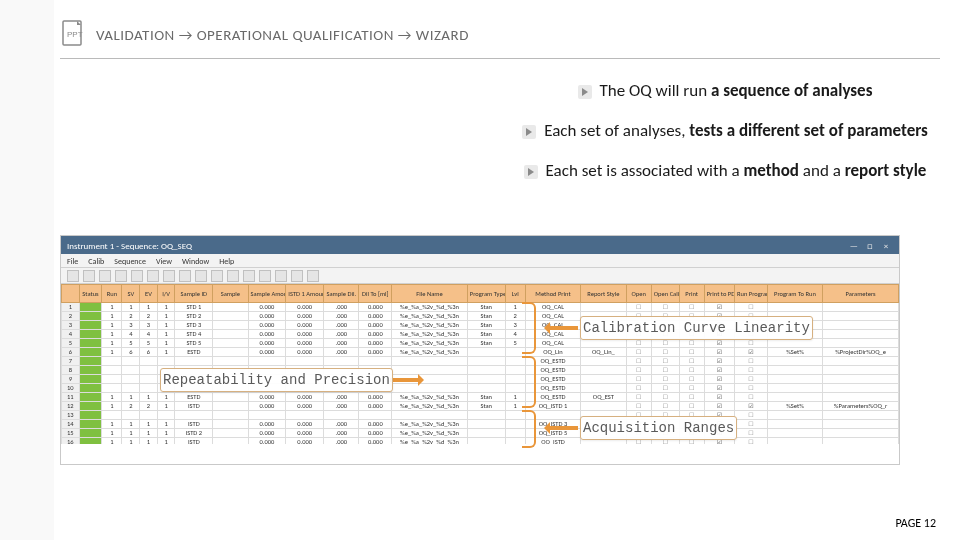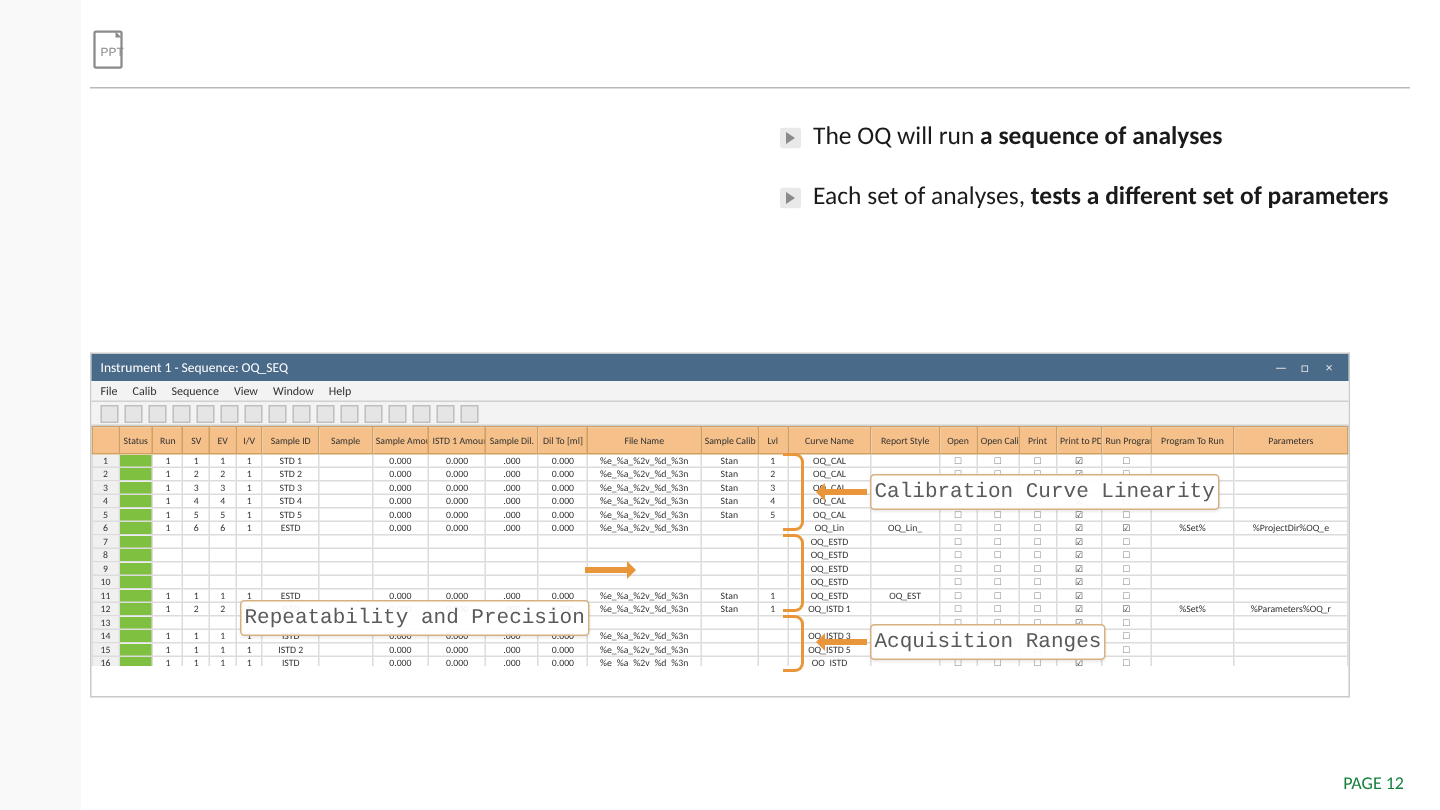--- a/index.html
+++ b/index.html
@@ -26,21 +26,21 @@
   }
   .ppt-icon svg { width: 26px; height: 30px; }
   .breadcrumb {
     font-size: 15px; letter-spacing: .5px;
     color: #6a6a6a; font-weight: 400;
   }
   .bullets {
     position: absolute; left: 520px; top: 80px; right: 30px;
     font-size: 17px; color: #1a1a1a; line-height: 1.35;
   }
-  .bullet { display: flex; gap: 8px; margin-bottom: 14px; }
+  .bullet { display: flex; gap: 8px; margin-bottom: 14px; justify-content: center; }
   .arrow-ic { flex: 0 0 14px; margin-top: 3px; }
   .arrow-ic svg { width: 14px; height: 14px; }
   .bullet b { font-weight: 700; }
   .screenshot {
     position: absolute; left: 60px; top: 235px; width: 840px; height: 230px;
     border: 1px solid #c9c9c9;
     font-size: 7.5px;
     background: #fff;
   }
   .titlebar {
@@ -111,52 +111,60 @@
   .bracket {
     position:absolute; width:14px;
     border-right: 2px solid #e9963a;
     border-top: 2px solid #e9963a;
     border-bottom: 2px solid #e9963a;
     border-top-right-radius: 6px;
     border-bottom-right-radius: 6px;
   }
   .footer {
     position:absolute; right: 24px; bottom: 10px;
-    font-size: 12px; color:#15803d;
+    font-size: 12px; color:#000000;
   }
 </style>
 </head>
 <body>
 
 <div class="sidebar-strip"></div>
 
 <div class="header">
   <span class="ppt-icon">
     <svg viewBox="0 0 26 30">
         <rect x="3" y="1" width="18" height="24" rx="1" fill="none" stroke="#8a8a8a" stroke-width="1.5"></rect>
         <path d="M17 1 L21 5 L17 5 Z" fill="#8a8a8a"></path>
         <text x="7" y="17" font-size="8" fill="#8a8a8a" font-family="Arial">PPT</text>
       </svg>
   </span>
+  <span class="breadcrumb">VALIDATION → OPERATIONAL QUALIFICATION → WIZARD</span>
 </div>
 
 <div class="bullets">
   <div class="bullet">
     <span class="arrow-ic"><svg viewBox="0 0 14 14">
           <rect width="14" height="14" rx="2" fill="#e9e9e9"></rect>
           <path d="M4 3 L10 7 L4 11 Z" fill="#8a8a8a"></path>
         </svg></span>
     <span><span>The OQ will run </span><b>a sequence of analyses</b></span>
   </div>
   <div class="bullet">
     <span class="arrow-ic"><svg viewBox="0 0 14 14">
           <rect width="14" height="14" rx="2" fill="#e9e9e9"></rect>
           <path d="M4 3 L10 7 L4 11 Z" fill="#8a8a8a"></path>
         </svg></span>
     <span><span>Each set of analyses, </span><b>tests a different set of parameters</b></span>
+  </div>
+  <div class="bullet">
+    <span class="arrow-ic"><svg viewBox="0 0 14 14">
+          <rect width="14" height="14" rx="2" fill="#e9e9e9"></rect>
+          <path d="M4 3 L10 7 L4 11 Z" fill="#8a8a8a"></path>
+        </svg></span>
+    <span><span>Each set is associated with a </span><b>method</b><span> and a </span><b>report style</b></span>
   </div>
 </div>
 
 <div class="screenshot">
   <div class="titlebar">
     <span>Instrument 1 - Sequence: OQ_SEQ</span>
     <span class="ctrls">
       <span>—</span>
       <span>□</span>
       <span>×</span>
@@ -224,23 +232,23 @@
             <th>SV</th>
             <th>EV</th>
             <th>I/V</th>
             <th>Sample ID</th>
             <th>Sample</th>
             <th>Sample Amount</th>
             <th>ISTD 1 Amount</th>
             <th>Sample Dil.</th>
             <th>Dil To [ml]</th>
             <th>File Name</th>
-            <th>Sample Calib</th>
+            <th>Program Type</th>
             <th>Lvl</th>
-            <th>Curve Name</th>
+            <th>Method Print</th>
             <th>Report Style</th>
             <th>Open</th>
             <th>Open Calib.</th>
             <th>Print</th>
             <th>Print to PDF</th>
             <th>Run Program</th>
             <th>Program To Run</th>
             <th>Parameters</th>
           </tr>
         </thead>
@@ -665,19 +673,19 @@
       </table>
   </div>
 </div>
 
 <div class="bracket" style="left:522px; top:302px; height:52px;"></div>
 <div class="callout-arrow" style="left:538px; top:322px;"></div>
 <div class="callout" style="left:580px; top:316px;">Calibration Curve Linearity</div>
 
 <div class="bracket" style="left:522px; top:356px; height:52px;"></div>
 <div class="callout-arrow right" style="left:390px; top:374px;"></div>
-<div class="callout" style="left:160px; top:368px;margin-top:32px;">Repeatability and Precision</div>
+<div class="callout" style="left:160px; top:368px;">Repeatability and Precision</div>
 
 <div class="bracket" style="left:522px; top:410px; height:38px;"></div>
 <div class="callout-arrow" style="left:538px; top:422px;"></div>
 <div class="callout" style="left:580px; top:416px;">Acquisition Ranges</div>
 
 <div class="footer">PAGE 12</div>
 
 </body></html>

